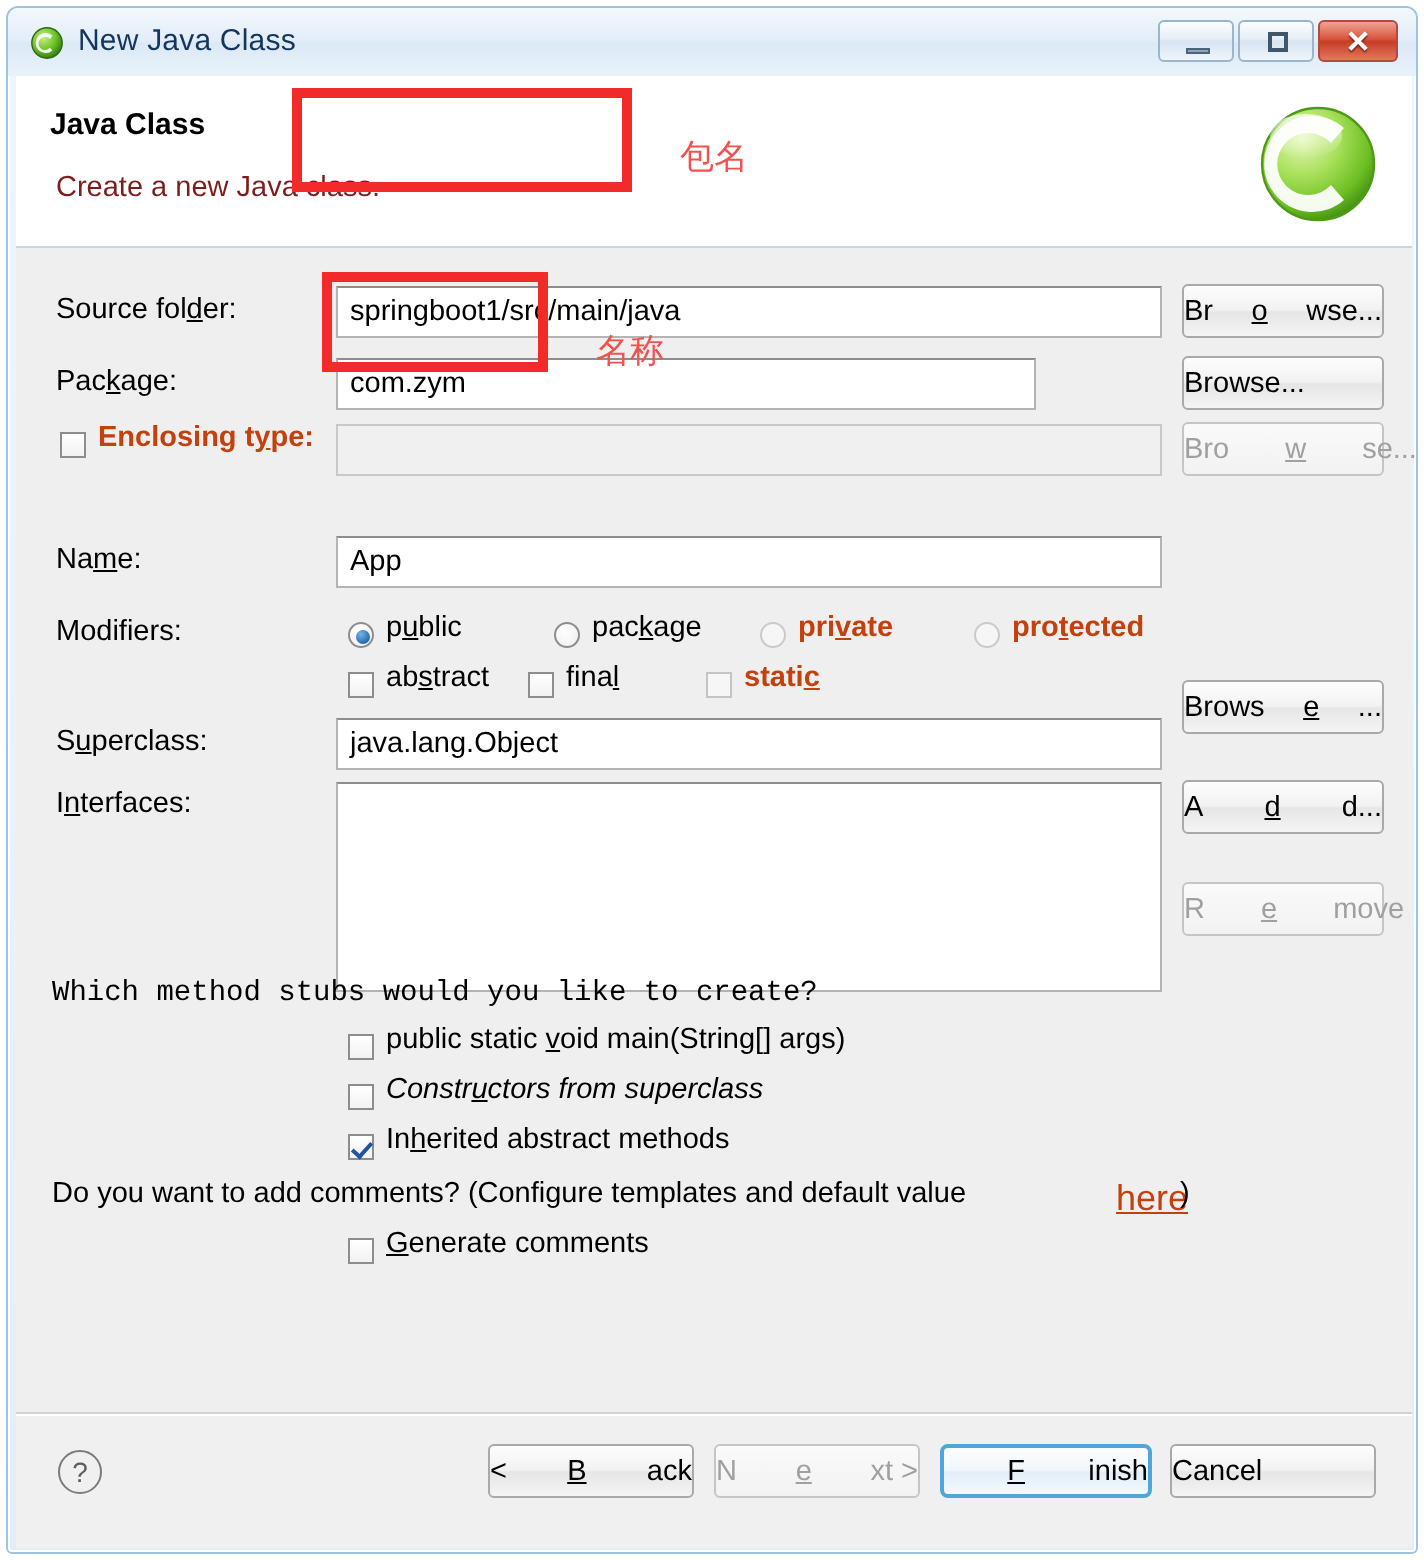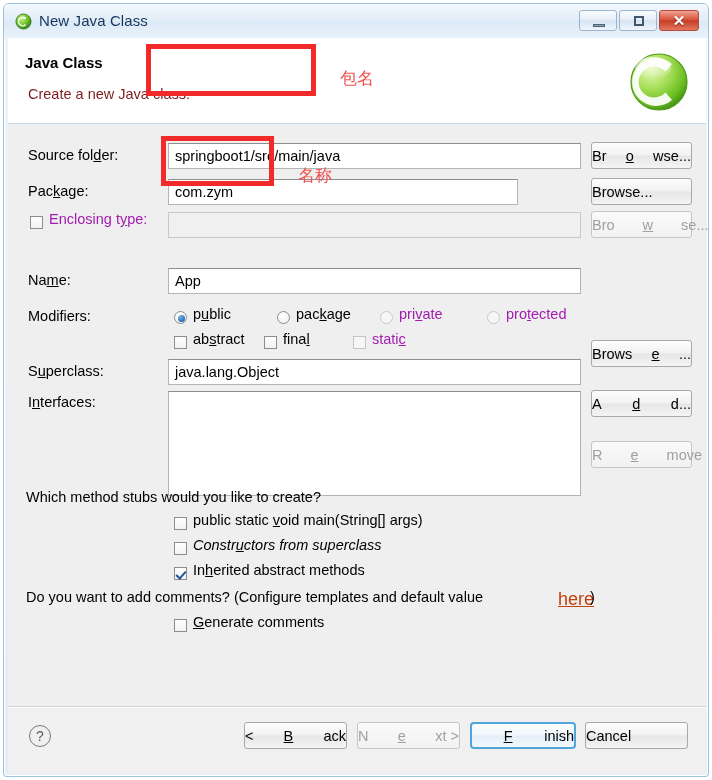--- a/index.html
+++ b/index.html
@@ -102,21 +102,21 @@
     background: #f0f0f0;
     border-top: 1px solid #d2d2d2;
     box-shadow: 0 1px 0 #ffffff inset;
   }
 
   .lbl {
     position: absolute;
     font-size: 14.5px; color: #000;
     white-space: nowrap;
   }
-  .lbl.disabled { color: #a21caf; }
+  .lbl.disabled { color: #c2410c; font-weight: bold; }
   .lbl u { text-decoration: underline; }
 
   .field {
     position: absolute;
     background: #ffffff;
     border: 1px solid #b4b4b4;
     border-top-color: #8d8d8d;
     font-size: 14.5px;
     color: #000;
     padding: 0 0 0 6px;
@@ -330,21 +330,21 @@
         <span>A</span>
         <u>d</u>
         <span>d...</span>
       </div>
     <div class="btn disabled" style="left:583px; top:317px; width:101px;">
         <span>R</span>
         <u>e</u>
         <span>move</span>
       </div>
 
-    <div class="lbl" style="left:18px; top:365px;">Which method stubs would you like to create?</div>
+    <div class="lbl" style="left:18px; top:365px;font-family:Liberation Mono, monospace;">Which method stubs would you like to create?</div>
 
     <div class="cb" style="left:166px; top:393px;"></div>
     <div class="lbl" style="left:185px; top:388px;"><span>public static </span><u>v</u><span>oid main(String[] args)</span></div>
 
     <div class="cb" style="left:166px; top:418px;"></div>
     <div class="lbl" style="left:185px; top:413px;font-style:italic;"><span>Constr</span><u>u</u><span>ctors from superclass</span></div>
 
     <div class="cb checked" style="left:166px; top:443px;"></div>
     <div class="lbl" style="left:185px; top:438px;"><span>In</span><u>h</u><span>erited abstract methods</span></div>
 

